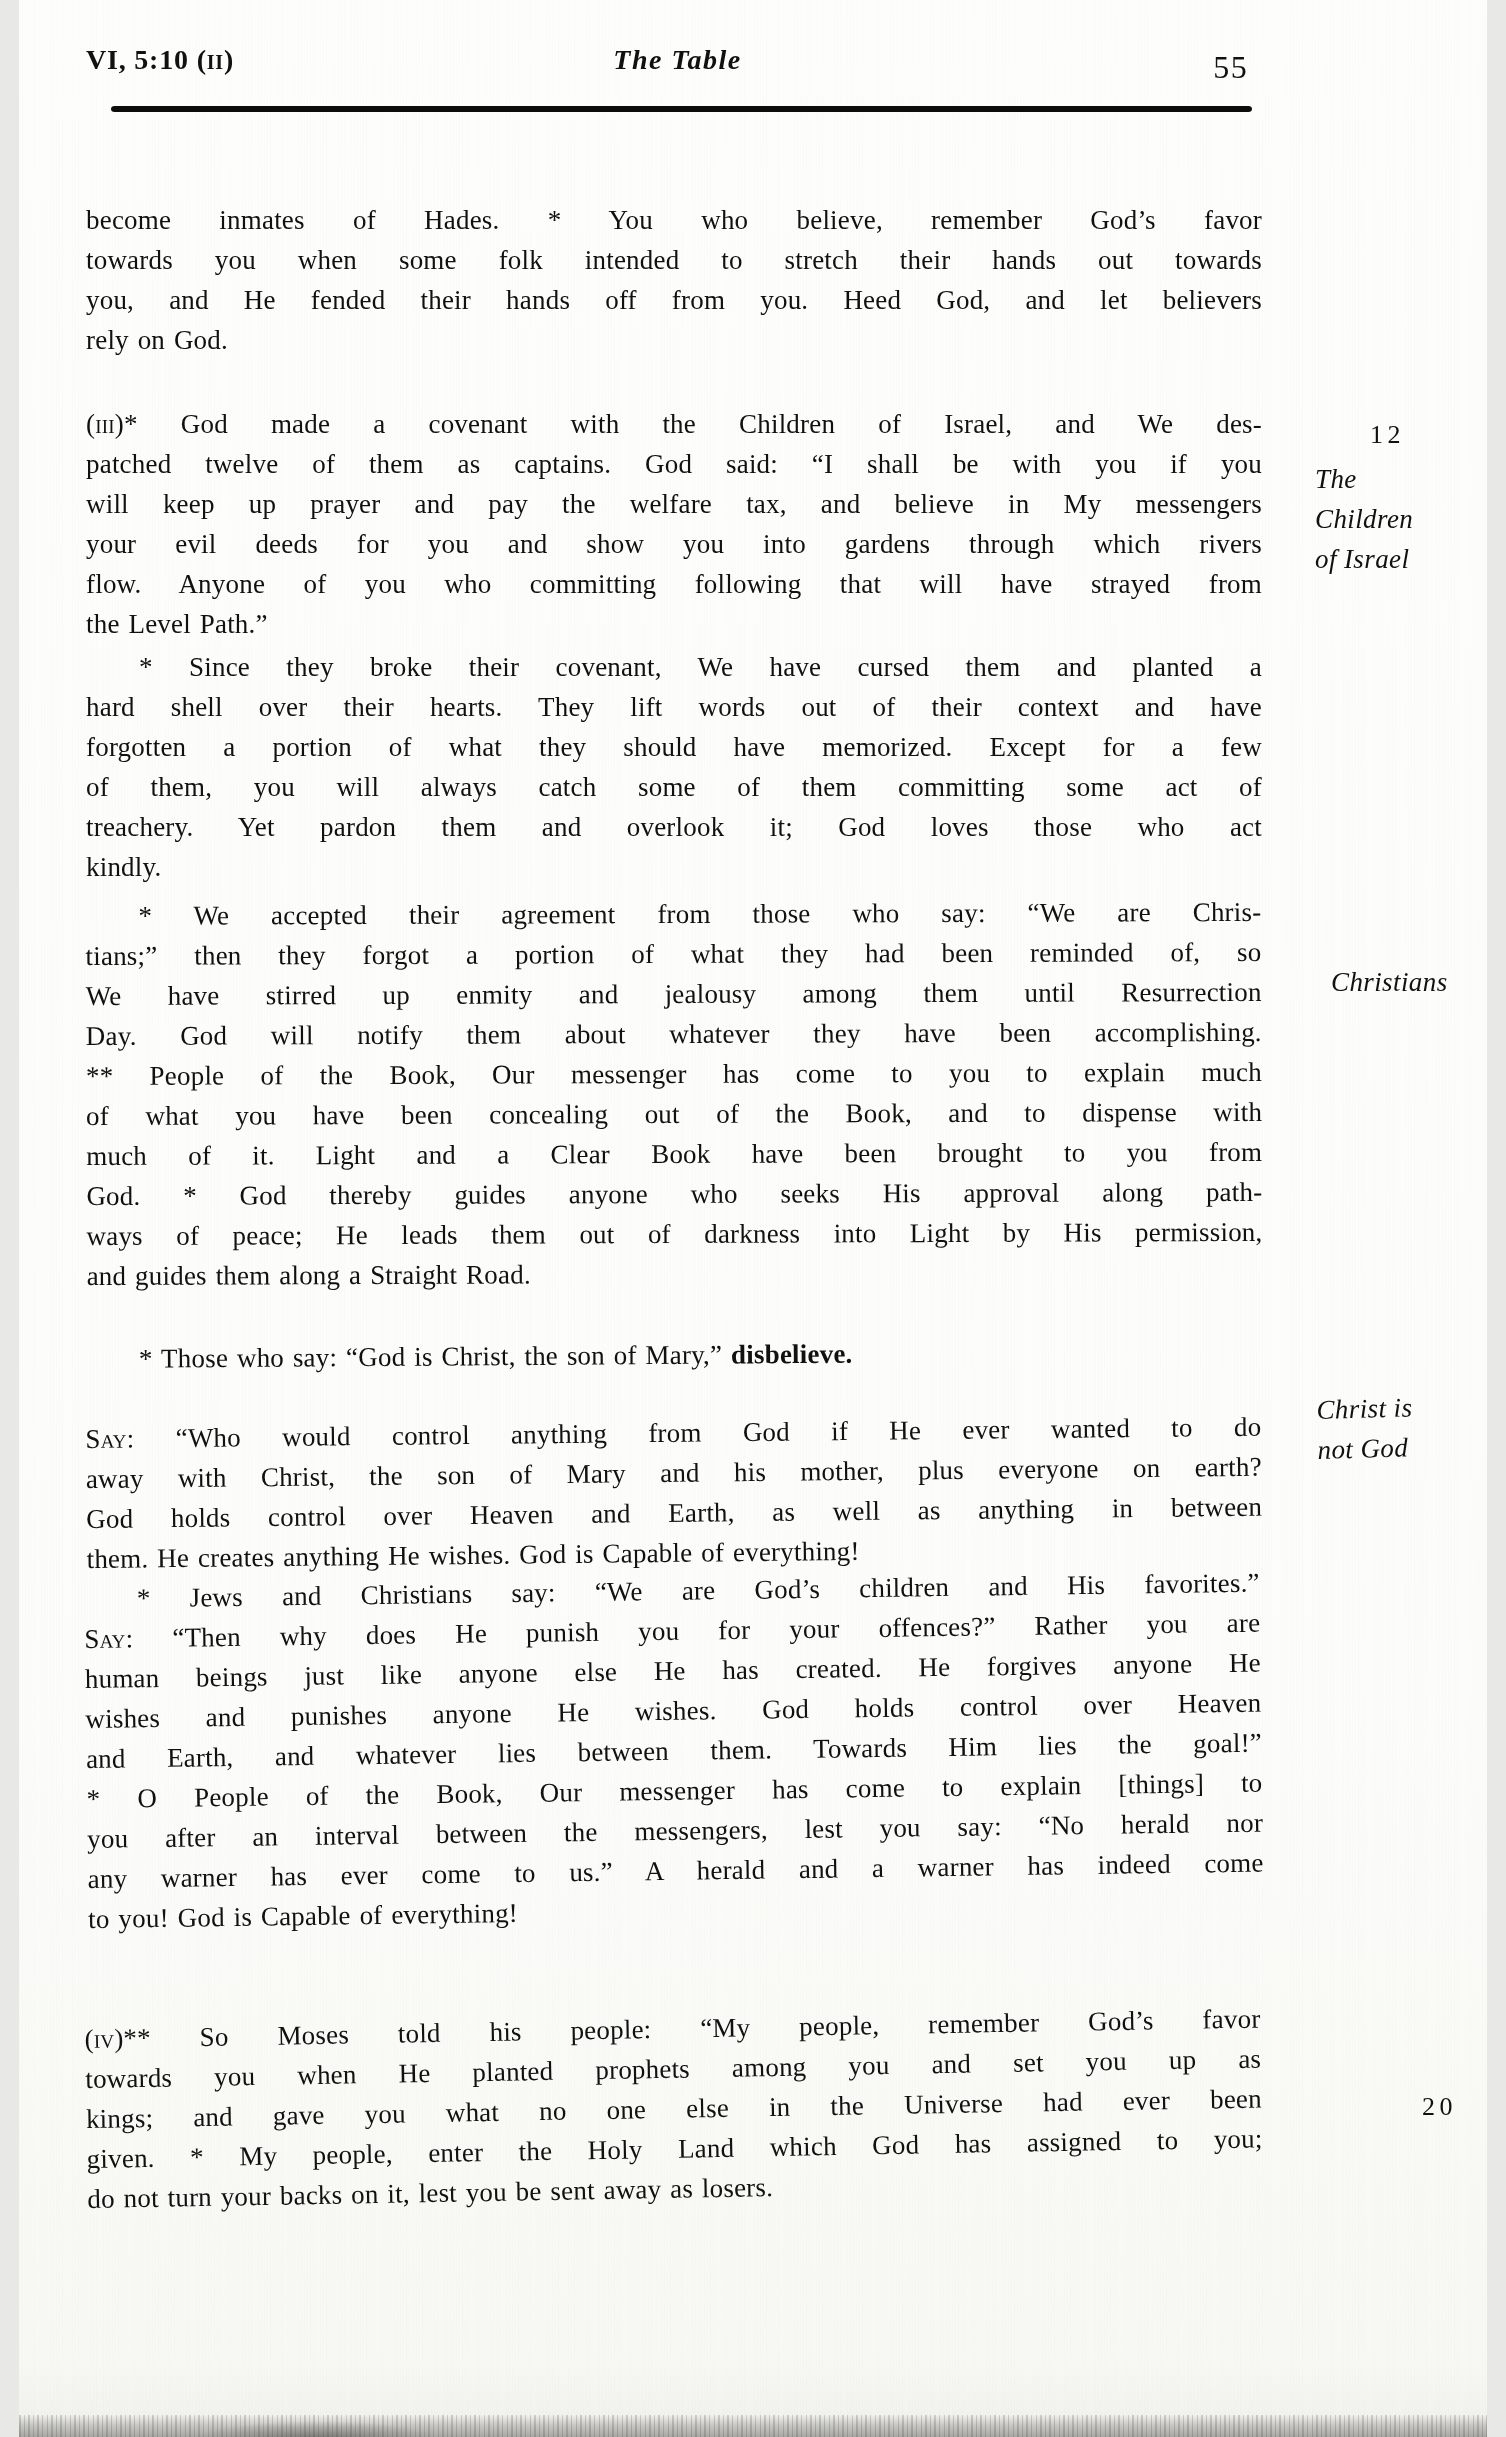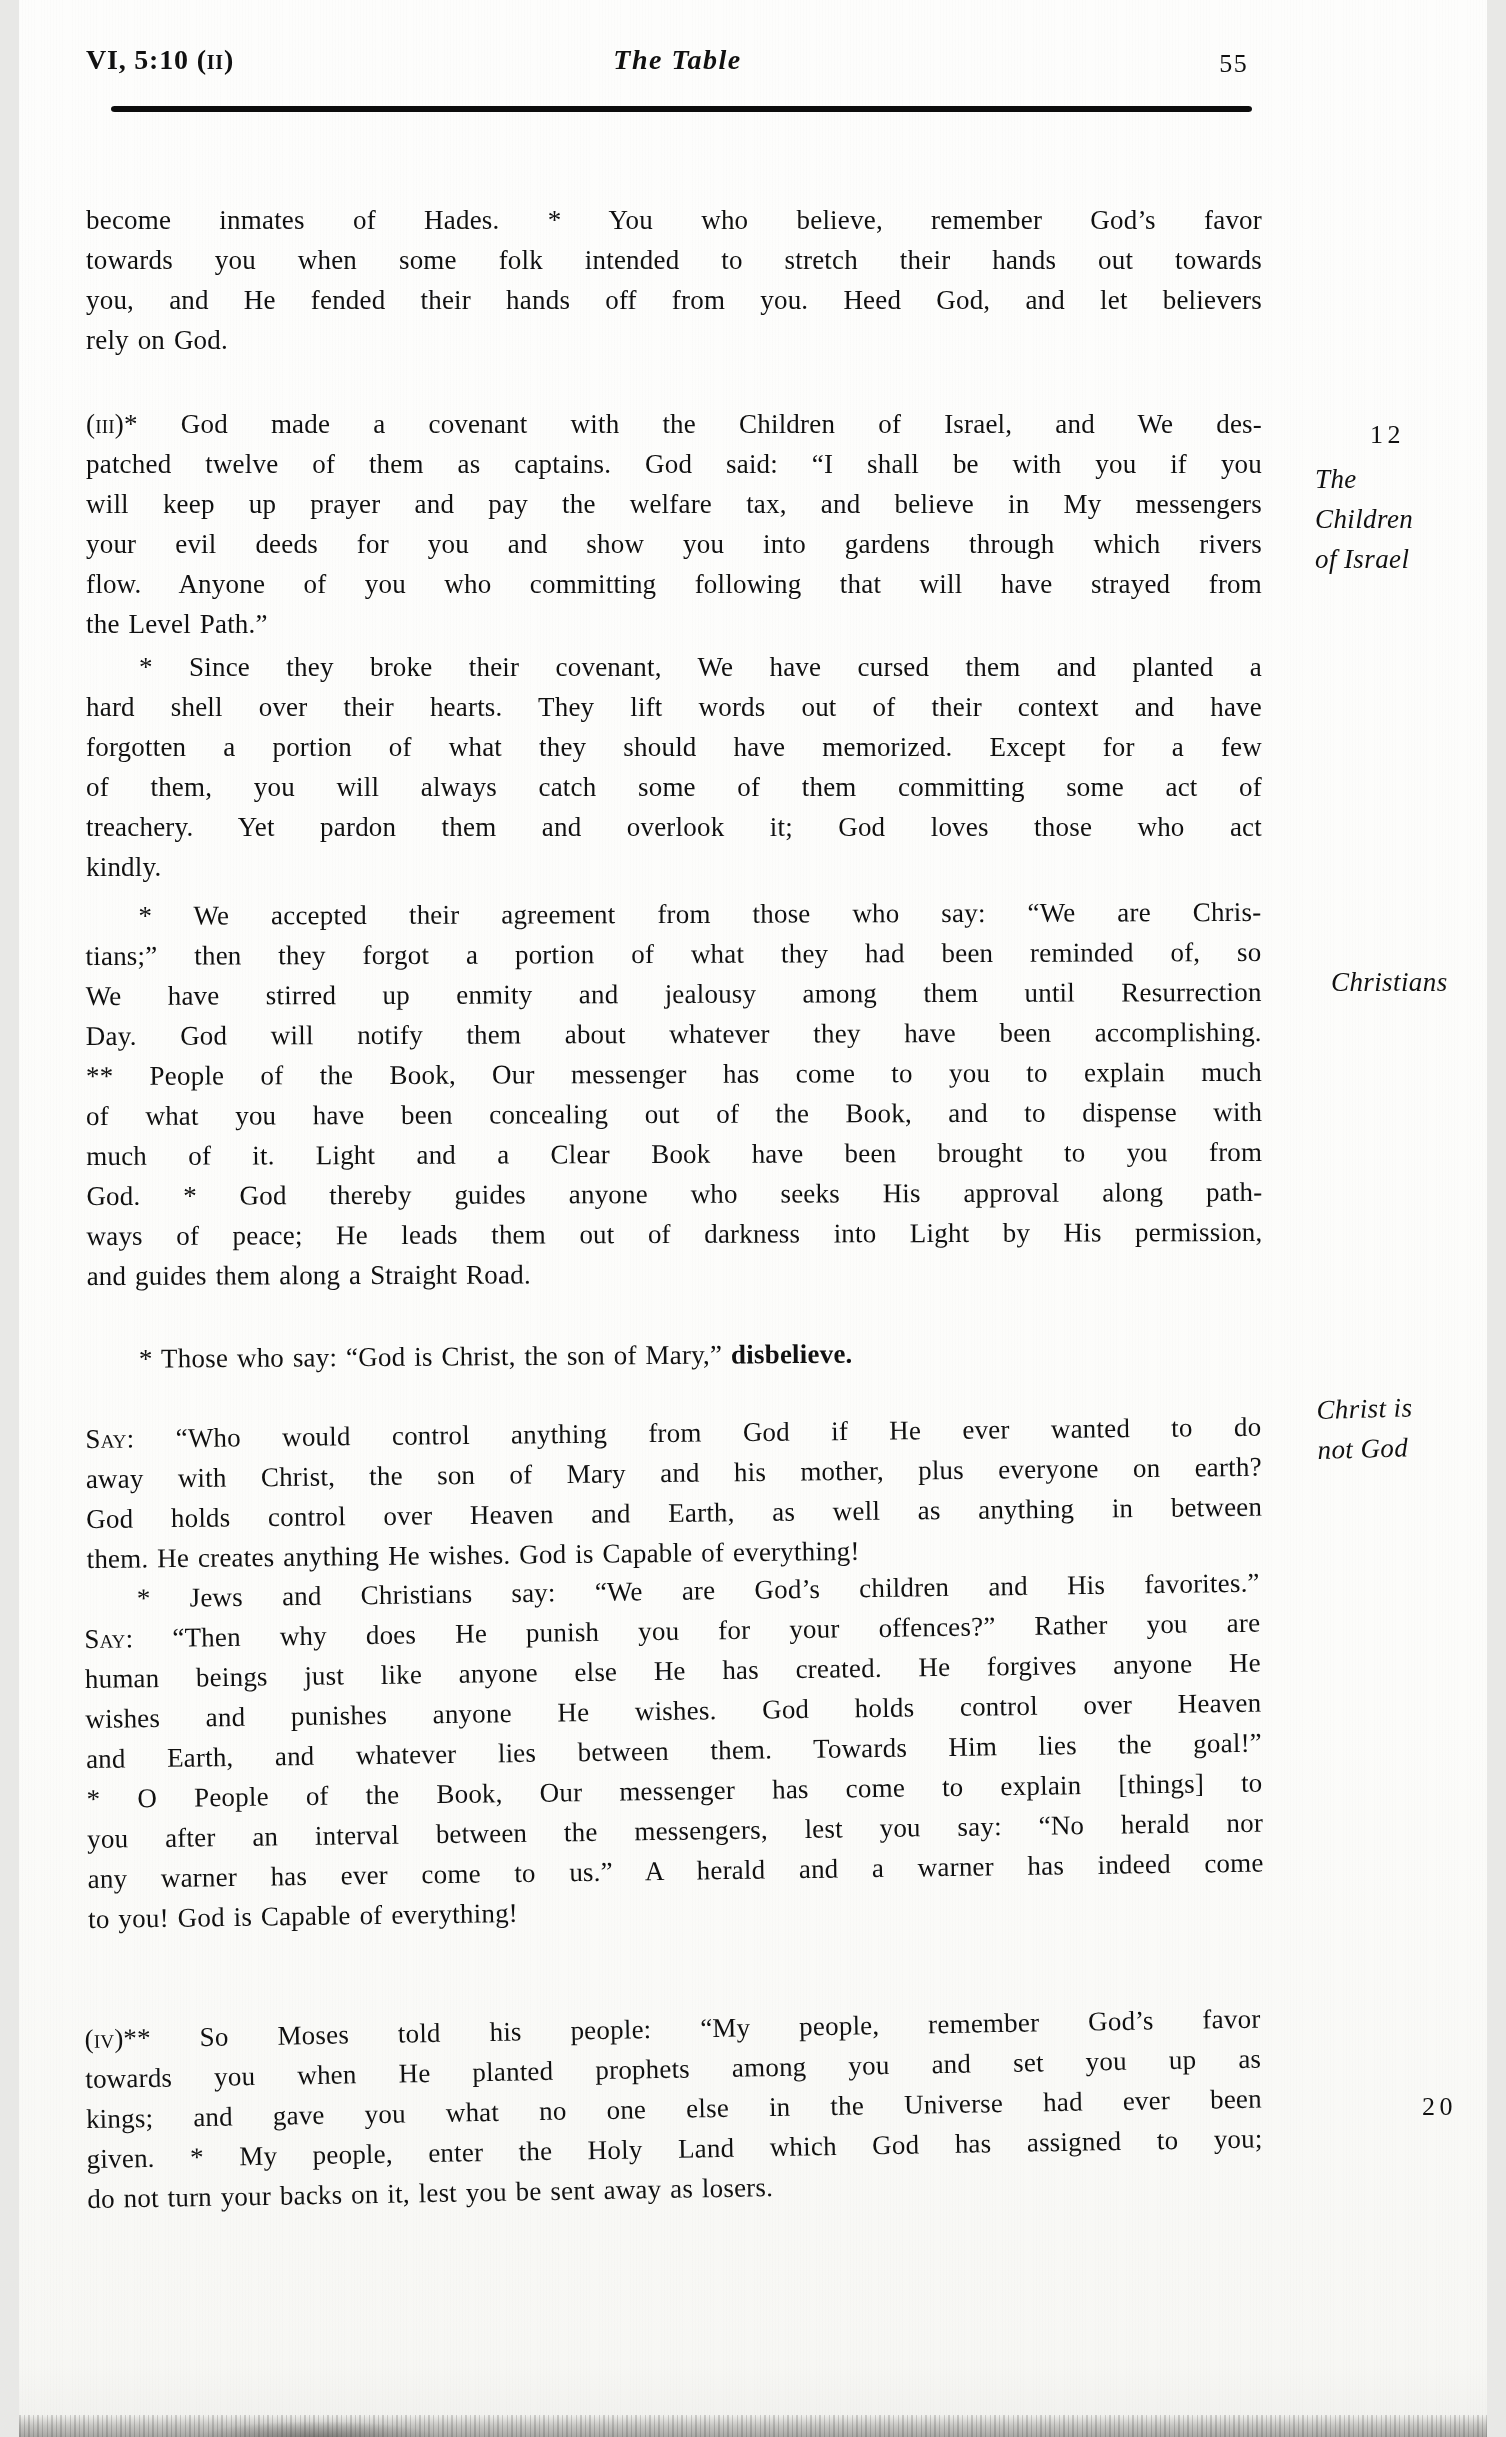--- a/index.html
+++ b/index.html
@@ -11,21 +11,21 @@
       repeating-linear-gradient(90deg, rgba(60,60,55,0.012) 0 0.8px, rgba(0,0,0,0) 0.8px 3.1px),
       linear-gradient(180deg, #fdfdfc 0%, #fcfcfa 70%, #f7f7f4 97%, #efefec 100%);
     overflow:hidden;
     font-family:"Liberation Serif", serif;
     color:#111;
   }
   
   .hdr{position:absolute;top:44px;left:67px;width:1176px;height:46px;}
   .hdr-left{position:absolute;left:0;top:0;font-size:28px;font-weight:700;letter-spacing:0.8px;}
   .hdr-center{position:absolute;left:7px;right:0;top:0;text-align:center;font-size:28px;font-weight:700;font-style:italic;letter-spacing:1.5px;}
-  .hdr-right{position:absolute;right:13.7px;top:4.6px;font-size:26px;letter-spacing:1.5px;}
+  .hdr-right{position:absolute;right:13.7px;top:4.6px;font-size:32px;letter-spacing:1.5px;}
   .hdr-rule{position:absolute;top:106px;left:92px;width:1141px;height:6.1px;background:#0d0d0d;border-radius:3.8px/3.1px;}
   
   .body-col{position:absolute;top:200px;left:67px;width:1176px;font-size:27px;line-height:40px;letter-spacing:0.2px;word-spacing:1.9px;}
   .para{transform-origin:left center;}
   .line{text-align:justify;text-align-last:justify;white-space:normal;}
   .line.last{text-align-last:left;}
   .line.indent{text-indent:53px;}
   .sc{font-variant:small-caps;}
   strong{font-weight:700;}
   

